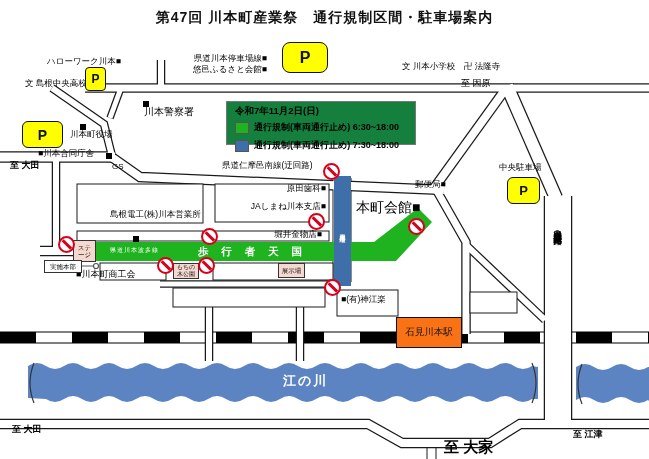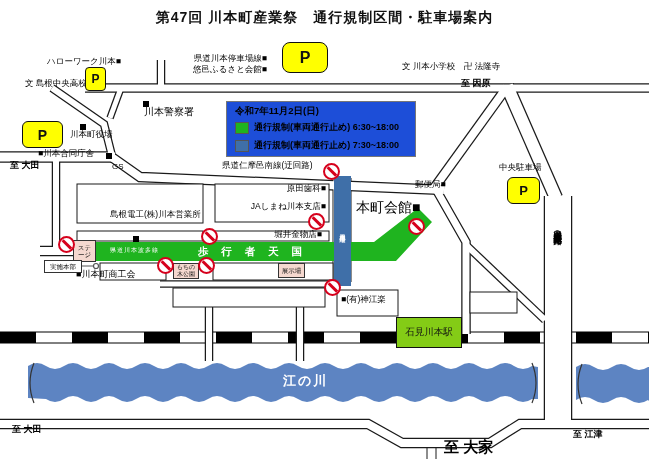--- a/index.html
+++ b/index.html
@@ -9,22 +9,22 @@
     overflow:hidden;margin:0 auto;
   }
   .stage svg{position:absolute;left:0;top:0;}
   .title{
     position:absolute;left:0;right:0;top:9px;text-align:center;
     font-size:14px;font-weight:bold;color:#111;letter-spacing:1px;
   }
   .lbl{position:absolute;white-space:nowrap;color:#000;line-height:1;}
   .marker{position:absolute;background:#000;}
   .legend{
-    position:absolute;left:226px;top:101px;width:190px;height:56px;
-    background:#1d4ed8;border:1px solid #777;box-sizing:border-box;padding:3px 0 0 8px;
+    position:absolute;left:226px;top:101px;width:190px;height:44px;
+    background:#15803d;border:1px solid #777;box-sizing:border-box;padding:3px 0 0 8px;
   }
   .legend .lg-date{font-size:9.5px;font-weight:bold;margin-bottom:3px;}
   .legend .lg-row{display:flex;align-items:center;margin-bottom:5px;}
   .lg-swatch{width:14px;height:12px;display:inline-block;margin-right:5px;border:1px solid #555;box-sizing:border-box;}
   .lg-label{font-size:9px;font-weight:bold;white-space:nowrap;}
   .pbox{
     position:absolute;background:#ffff00;border:1.5px solid #111;
     display:flex;align-items:center;justify-content:center;
     font-weight:bold;color:#111;box-sizing:border-box;
   }
@@ -38,21 +38,21 @@
     display:flex;align-items:center;justify-content:center;}
   .vtext{writing-mode:vertical-rl;text-orientation:mixed;line-height:1;}
   .blue-bar .vtext{color:#fff;font-size:6px;letter-spacing:0.5px;}
   .bypass-vtext{position:absolute;left:549px;top:224px;width:18px;height:140px;
     display:flex;justify-content:center;color:#000;font-size:8.5px;font-weight:bold;letter-spacing:0.5px;}
   .gz-route{position:absolute;left:110px;top:247px;font-size:6px;color:#fff;letter-spacing:1px;}
   .gz-main{position:absolute;left:185px;top:245px;width:135px;text-align:center;
     font-size:10.5px;font-weight:bold;color:#fff;letter-spacing:5px;}
   .river-label{position:absolute;left:283px;top:372px;font-size:13px;font-weight:bold;color:#fff;letter-spacing:2px;}
   .station-box{
-    position:absolute;left:396px;top:317px;width:66px;height:31px;background:#84cc16;
+    position:absolute;left:396px;top:317px;width:66px;height:31px;background:#f97316;
     border:1px solid #111;box-sizing:border-box;display:flex;align-items:center;justify-content:center;
     font-size:9.5px;color:#111;
   }
   .noentry{
     position:absolute;width:13px;height:13px;border-radius:50%;
     background:#fff;border:2.5px solid #d6001c;box-sizing:content-box;
   }
   .noentry i{
     position:absolute;left:0.5px;top:5.2px;width:12px;height:2.6px;background:#d6001c;
     transform:rotate(45deg);display:block;
@@ -195,21 +195,21 @@
       <span class="lg-label">通行規制(車両通行止め) 7:30~18:00</span>
     </div>
   </div>
 
   <div id="dyn">
       <div class="lbl" style="top: 57px; font-size: 8.5px; left: 47px;">ハローワーク川本■</div>
       <div class="lbl" style="top: 79px; font-size: 8.5px; left: 25px;">文 島根中央高校</div>
       <div class="lbl" style="top: 54px; font-size: 8.5px; right: 382px;">県道川本停車場線■</div>
       <div class="lbl" style="top: 65px; font-size: 8.5px; right: 382px;">悠邑ふるさと会館■</div>
       <div class="lbl" style="top: 62px; font-size: 8.5px; left: 402px;">文 川本小学校　卍 法隆寺</div>
-      <div class="lbl" style="top: 79px; font-size: 9px; font-weight: bold; left: 461px;">至 因原</div>
+      <div class="lbl" style="top: 79px; font-size: 9px; font-weight: normal; left: 461px;">至 因原</div>
       <div class="lbl" style="top: 107px; font-size: 10px; left: 144px;">川本警察署</div>
       <div class="lbl" style="top: 130px; font-size: 8.5px; left: 70px;">川本町役場</div>
       <div class="lbl" style="top: 149px; font-size: 8.5px; left: 38px;">■川本合同庁舎</div>
       <div class="lbl" style="top: 161px; font-size: 9px; font-weight: bold; left: 10px;">至 大田</div>
       <div class="lbl" style="top: 163px; font-size: 8px; left: 112px;">GS</div>
       <div class="lbl" style="top: 161px; font-size: 8.5px; left: 222px;">県道仁摩邑南線(迂回路)</div>
       <div class="lbl" style="top: 184px; font-size: 8.5px; right: 323px; margin-left: 40px;">原田歯科■</div>
       <div class="lbl" style="top: 202px; font-size: 8.5px; right: 323px;">JAしまね川本支店■</div>
       <div class="lbl" style="top: 210px; font-size: 8.5px; left: 110px;">島根電工(株)川本営業所</div>
       <div class="lbl" style="top: 230px; font-size: 8.5px; right: 327px;">堀井金物店■</div>

